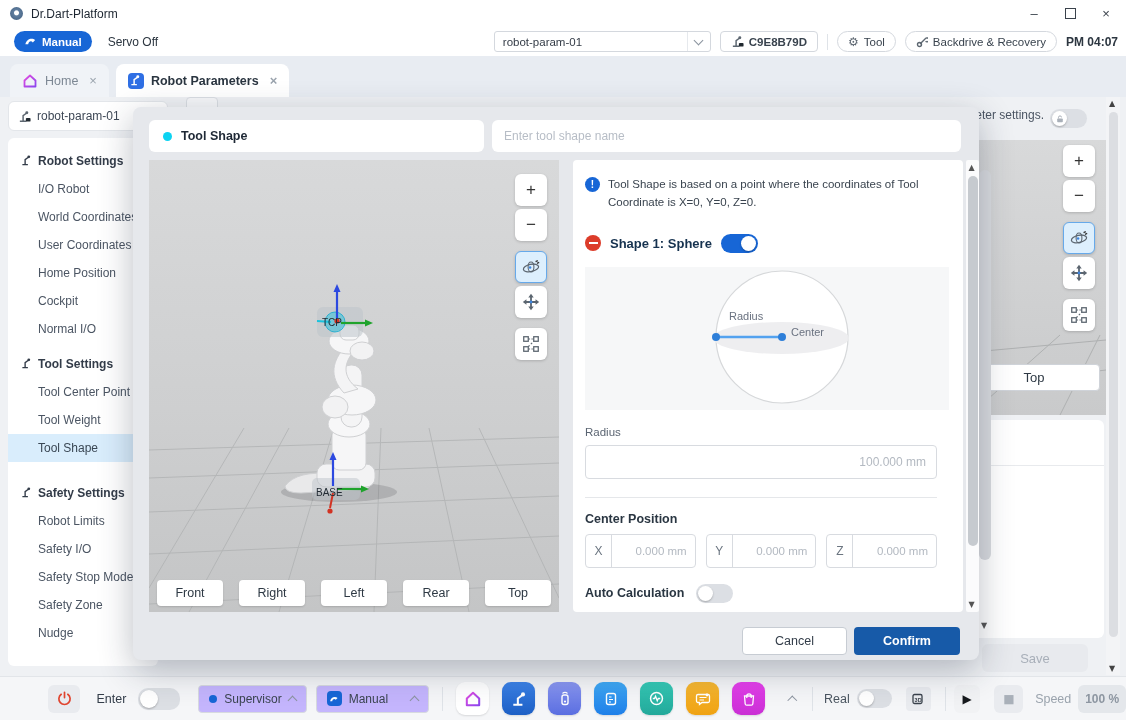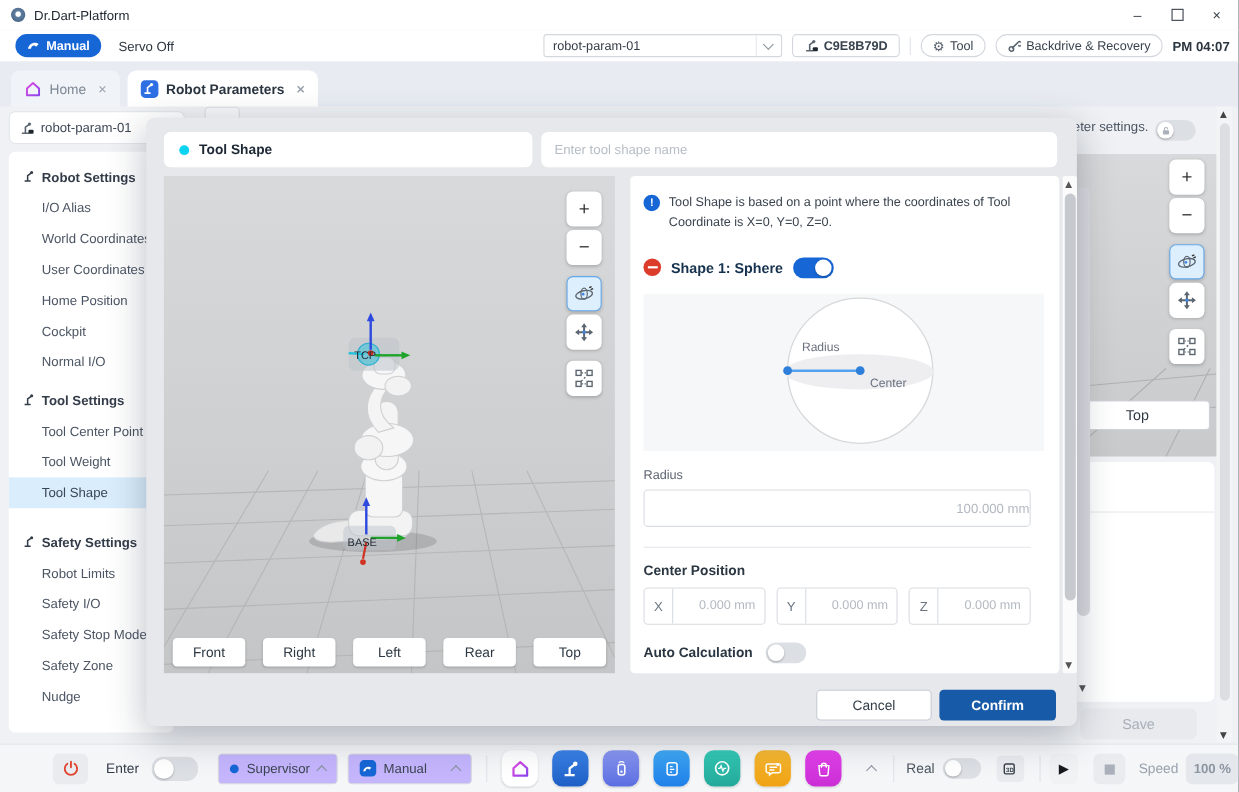--- a/index.html
+++ b/index.html
@@ -76,21 +76,21 @@
   .inforow{display:flex;gap:8px;}
   .infoicon{flex:0 0 15px;width:15px;height:15px;border-radius:50%;background:#1766d6;color:#fff;font-size:10px;font-weight:bold;display:flex;align-items:center;justify-content:center;margin-top:1px;}
   .infotext{font-size:11.5px;line-height:1.55;color:#3a444f;width:330px;}
   .shaperow{display:flex;align-items:center;gap:9px;margin-top:22px;}
   .minusicon{width:16px;height:16px;border-radius:50%;background:#dc3c2a;position:relative;}
   .minusicon::after{content:"";position:absolute;left:3.5px;top:7px;width:9px;height:2px;background:#fff;}
   .shapelabel{font-size:13px;font-weight:bold;color:#16324f;}
   .diagram{position:relative;margin:14px -6px 0 0;width:364px;height:143px;background:#f6f7f8;}
   .diaglabel{position:absolute;font-size:11px;color:#6a7280;}
   .fieldlabel{font-size:11.5px;color:#5b6572;margin-top:16px;}
-  .bigfield{margin-top:7px;width:352px;height:34px;border:1px solid #d8dbe0;border-radius:4px;display:flex;align-items:center;justify-content:flex-end;padding-right:0;box-sizing:border-box;font-size:12px;color:#b3b9c1;background:#fff;}
+  .bigfield{margin-top:7px;width:352px;height:34px;border:1px solid #d8dbe0;border-radius:4px;display:flex;align-items:center;justify-content:flex-end;padding-right:10px;box-sizing:border-box;font-size:12px;color:#b3b9c1;background:#fff;}
   .hr{margin-top:18px;width:352px;height:1px;background:#e5e7ea;}
   .boldlabel{font-size:12.5px;font-weight:bold;color:#2a3642;margin-top:14px;}
   .xyzrow{display:flex;gap:10px;margin-top:8px;width:352px;}
   .axisfield{flex:1;height:34px;border:1px solid #d8dbe0;border-radius:4px;display:flex;align-items:stretch;box-sizing:border-box;background:#fff;overflow:hidden;}
   .axisfield .ax{width:25px;border-right:1px solid #d8dbe0;display:flex;align-items:center;justify-content:center;font-size:12px;color:#6b7580;}
   .axisfield .axval{flex:1;display:flex;align-items:center;justify-content:flex-end;padding-right:8px;font-size:11.5px;color:#b3b9c1;}
   .autorow{display:flex;align-items:center;gap:12px;margin-top:16px;}
   .m-scroll{position:absolute;left:833px;top:53px;width:13px;height:452px;background:#fbfbfc;border-radius:2px;}
   .m-scroll .arr{position:absolute;left:2.5px;font-size:8px;color:#555;}
   .m-scroll .thumb{position:absolute;left:1.5px;top:16px;width:10px;height:370px;background:#c6cacf;border-radius:5px;}
@@ -203,21 +203,21 @@
     <div class="hiddenbtn"></div>
 
     <div class="nav">
       <div class="sect">
         <svg width="11" height="11" viewBox="0 0 12 12">
             <path d="M1.5 10.5 h6 M4.5 10.5 V5 L8 2.5" stroke="#333c49" stroke-width="1.5" fill="none"></path>
             <circle cx="8.5" cy="2" r="1.5" fill="#333c49"></circle>
           </svg>
         <span>Robot Settings</span>
       </div>
-      <div class="item">I/O Alias</div>
+      <div class="item">I/O Robot</div>
       <div class="item">World Coordinates</div>
       <div class="item">User Coordinates</div>
       <div class="item">Home Position</div>
       <div class="item">Cockpit</div>
       <div class="item">Normal I/O</div>
       <div class="sect" style="margin-top:6px;">
         <svg width="11" height="11" viewBox="0 0 12 12">
             <path d="M1.5 10.5 h6 M4.5 10.5 V5 L8 2.5" stroke="#333c49" stroke-width="1.5" fill="none"></path>
             <circle cx="8.5" cy="2" r="1.5" fill="#333c49"></circle>
           </svg>
@@ -413,21 +413,21 @@
       </div>
       <div class="diagram">
         <svg width="364" height="143" viewBox="0 0 364 143">
           <circle cx="197" cy="70" r="66" fill="#fff" stroke="#d6d8da" stroke-width="1.2"></circle>
           <ellipse cx="196" cy="71" rx="68" ry="16" fill="#ececee" opacity="0.9"></ellipse>
           <line x1="131" y1="70" x2="197" y2="70" stroke="#53a2ef" stroke-width="2.4"></line>
           <circle cx="131" cy="70" r="4" fill="#2e7fd9"></circle>
           <circle cx="197" cy="70" r="4" fill="#2e7fd9"></circle>
         </svg>
         <span class="diaglabel" style="left:144px;top:43px;">Radius</span>
-        <span class="diaglabel" style="left:206px;top:76px;">Center</span>
+        <span class="diaglabel" style="left:206px;top:59px;">Center</span>
       </div>
       <div class="fieldlabel">Radius</div>
       <div class="bigfield">
           <span>100.000 mm</span>
         </div>
       <div class="hr"></div>
       <div class="boldlabel">Center Position</div>
       <div class="xyzrow">
         <div class="axisfield">
           <span class="ax">X</span>

